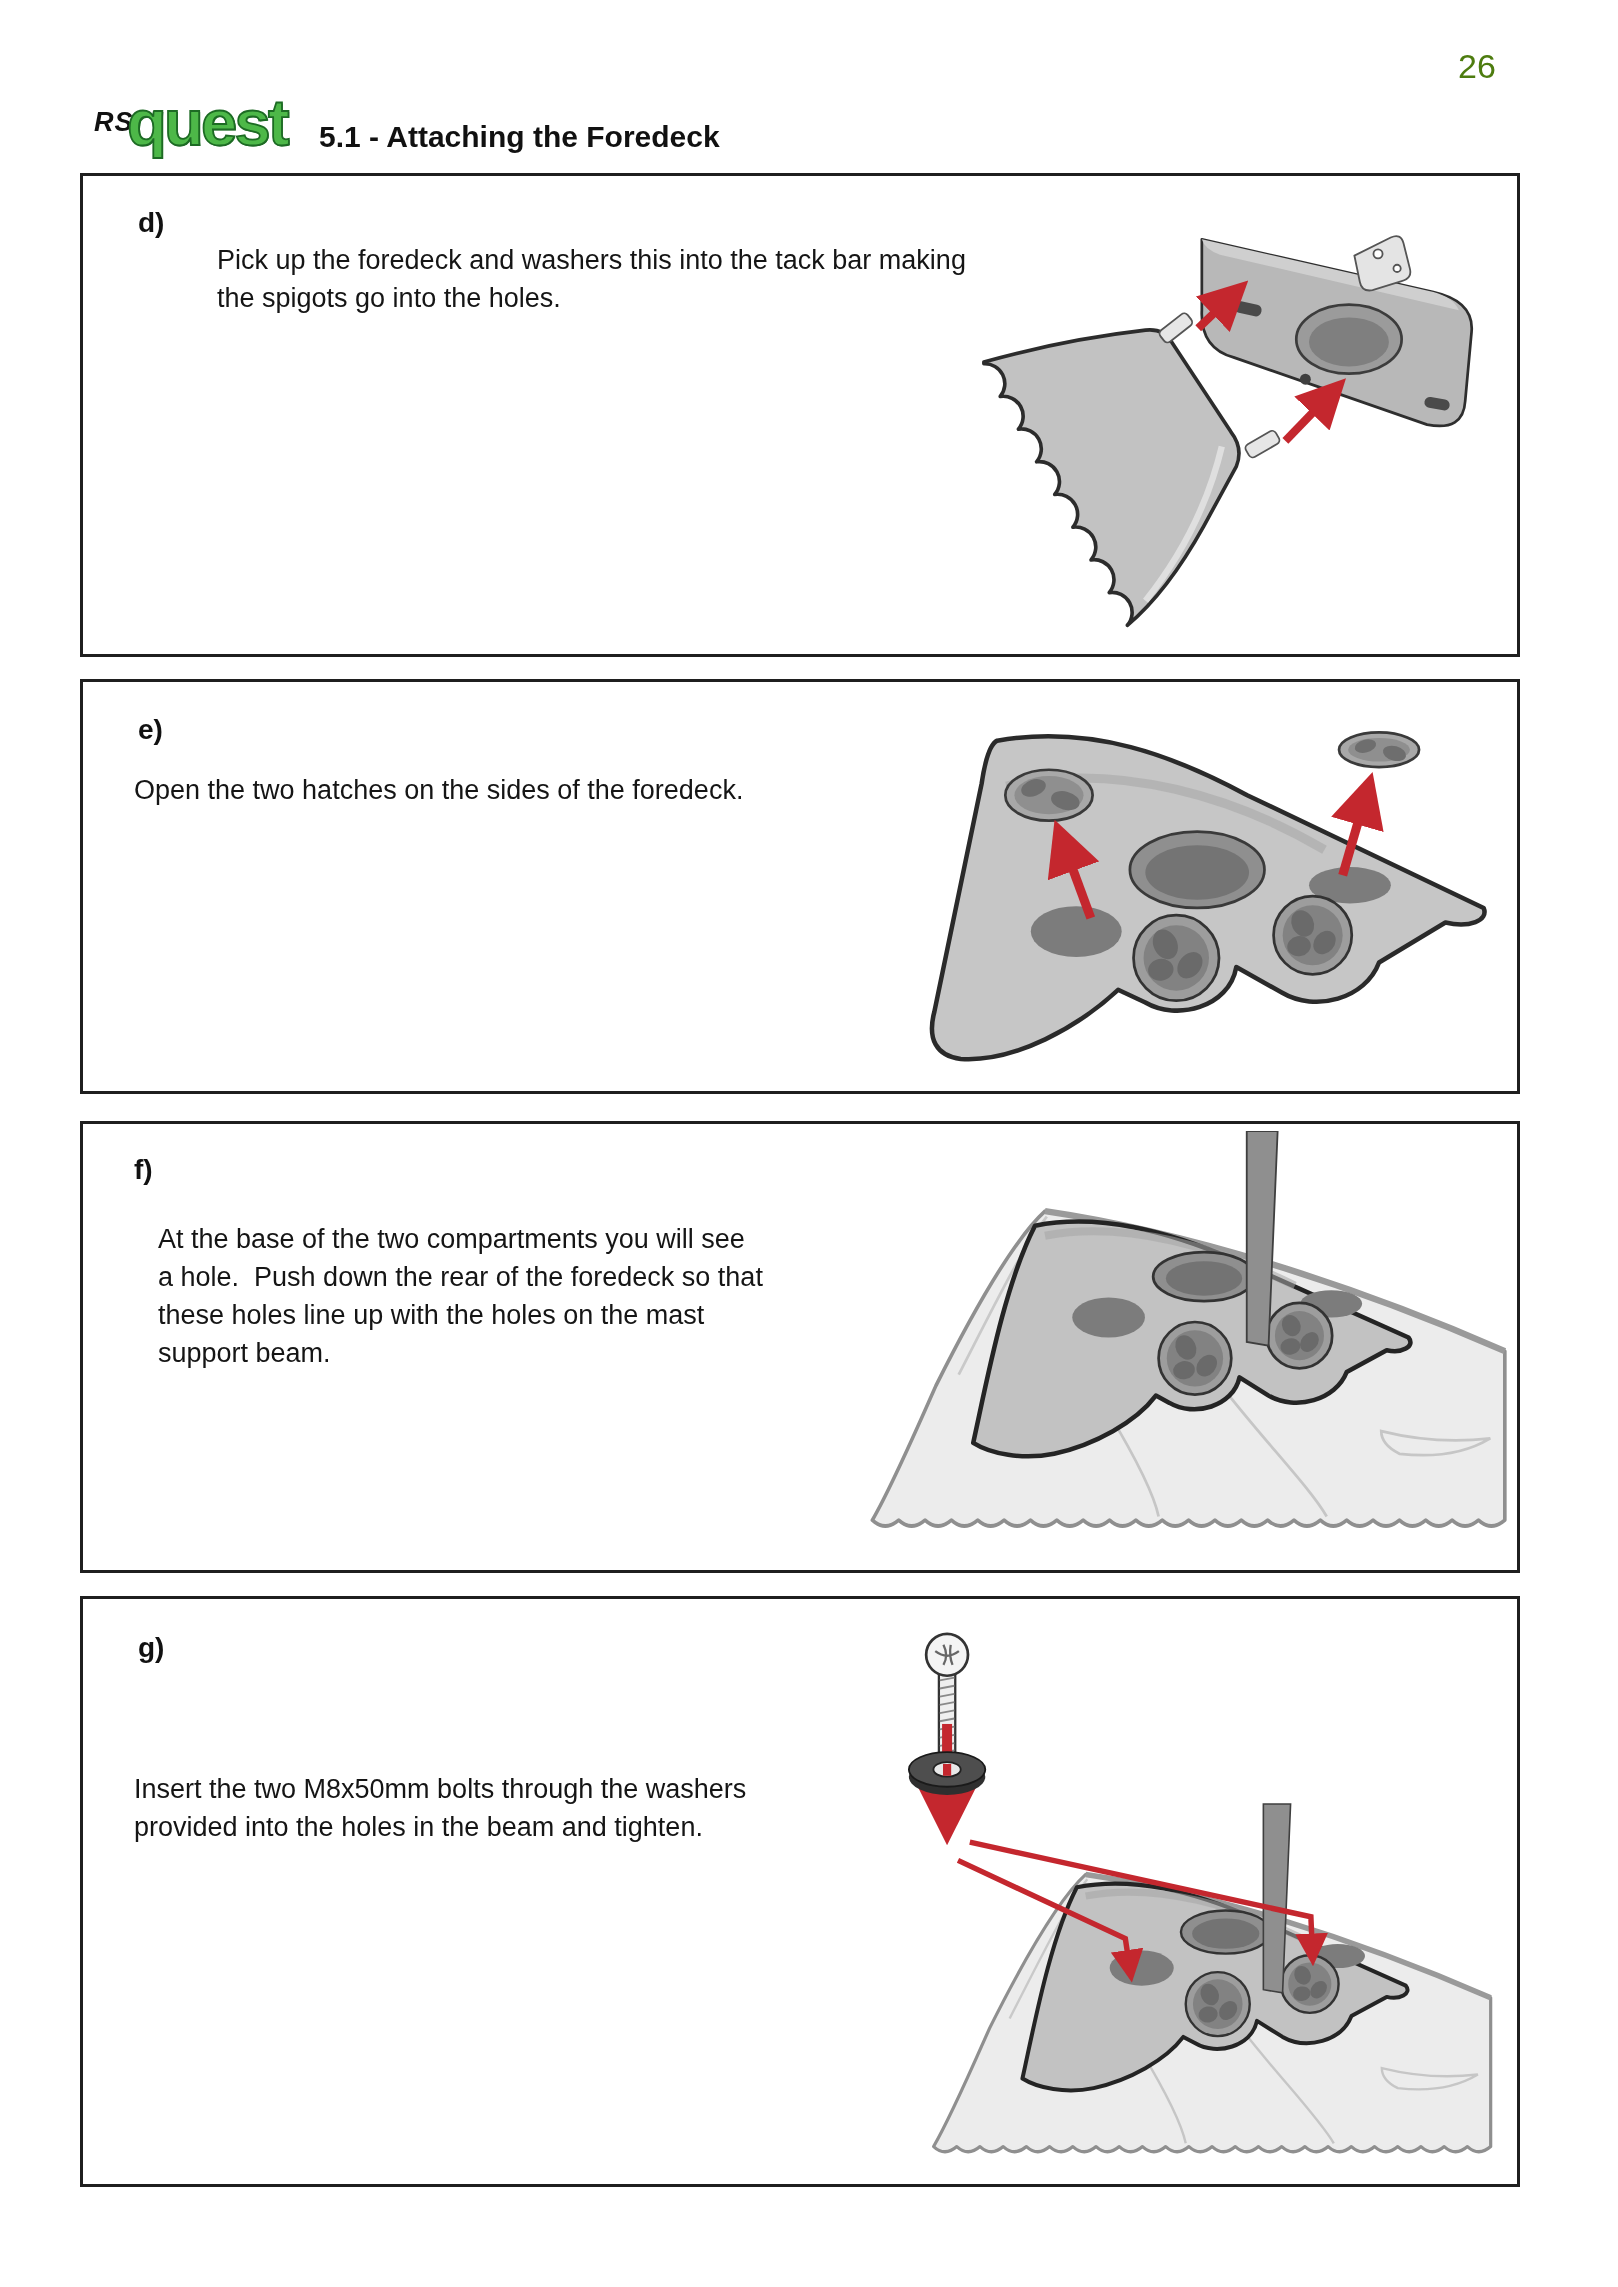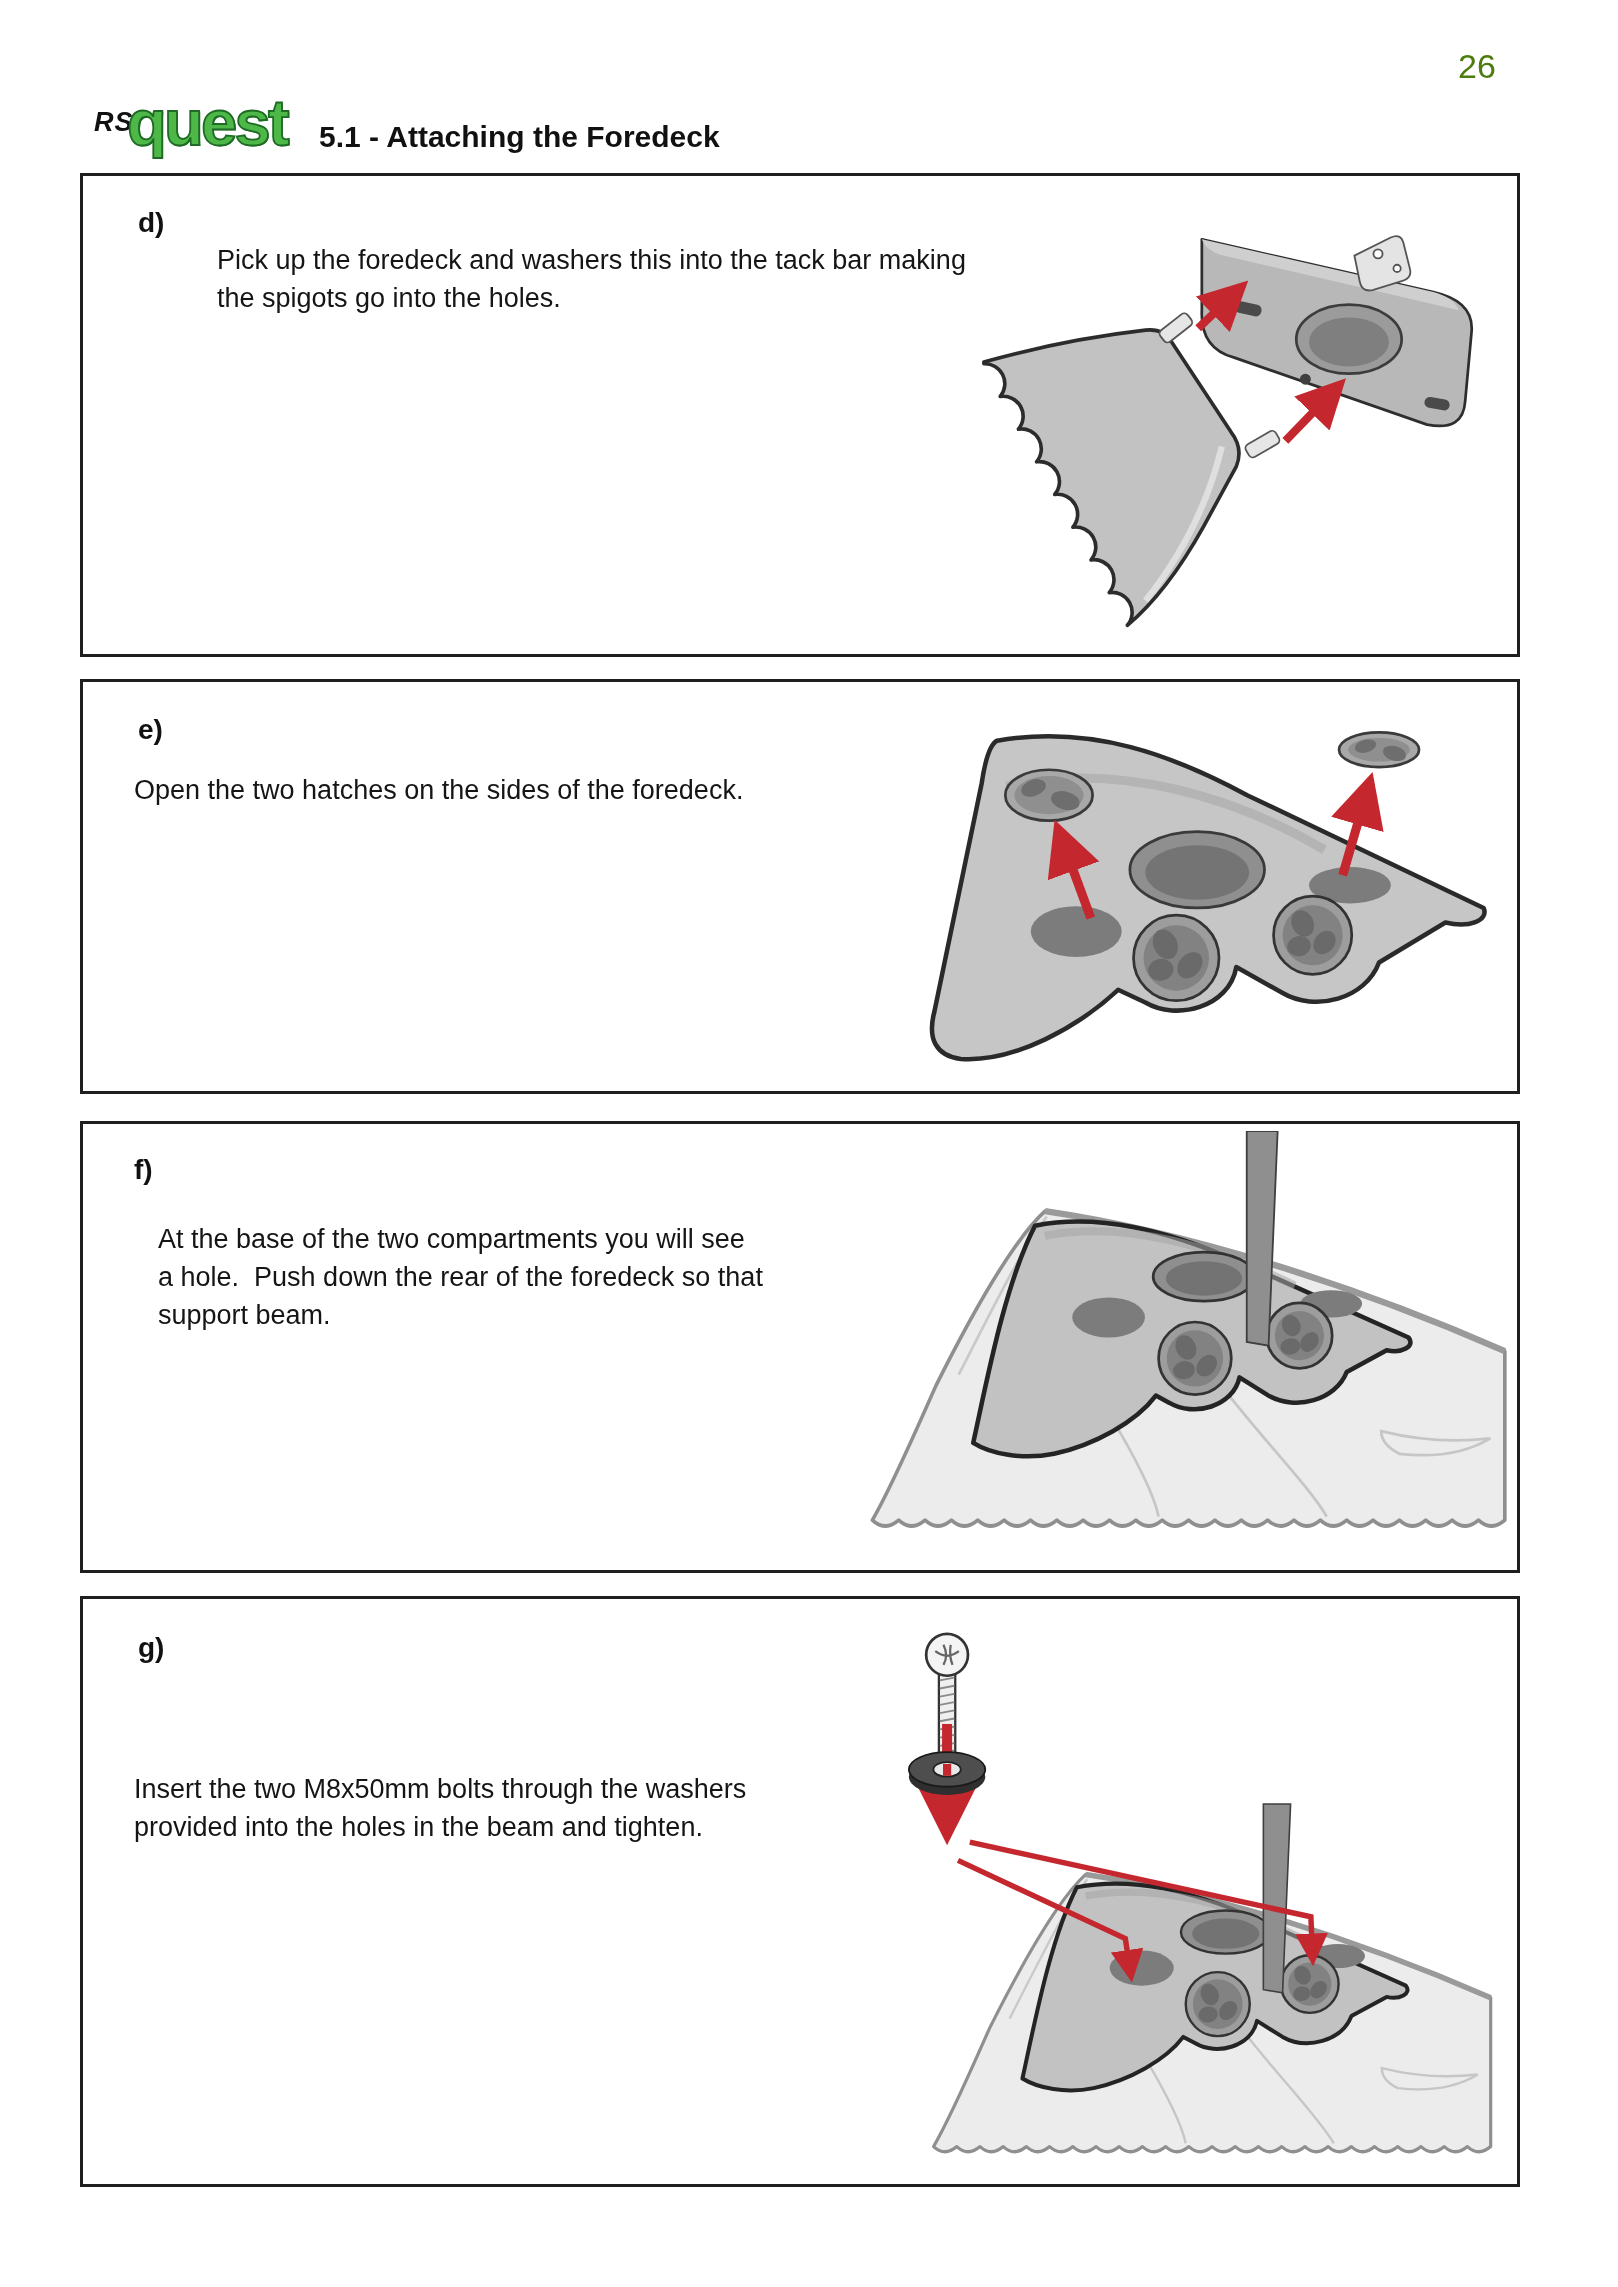--- a/index.html
+++ b/index.html
@@ -202,20 +202,21 @@
     <line x1="268" y1="243" x2="233" y2="148" stroke="#c4272e" stroke-width="10" marker-end="url(#ah-e)"></line>
     <line x1="545" y1="196" x2="574" y2="96" stroke="#c4272e" stroke-width="10" marker-end="url(#ah-e)"></line>
   </svg>
 </div>
 
 <div class="panel panel-f">
   <div class="step-label" style="left:51px; top:30px;">f)</div>
   <div class="para" style="left:51px; top:96px;margin-left:24px;">
     <div>At the base of the two compartments you will see</div>
     <div>a hole.  Push down the rear of the foredeck so that</div>
+    <div>these holes line up with the holes on the mast</div>
     <div>support beam.</div>
   </div>
 
   <svg class="illus" style="left:753px; top:7.3px;" width="677" height="432" viewBox="0 0 745 475">
     <use href="#boat-sym"></use>
   </svg>
 </div>
 
 <div class="panel panel-g">
   <div class="step-label" style="left:55px; top:33px;">g)</div>

